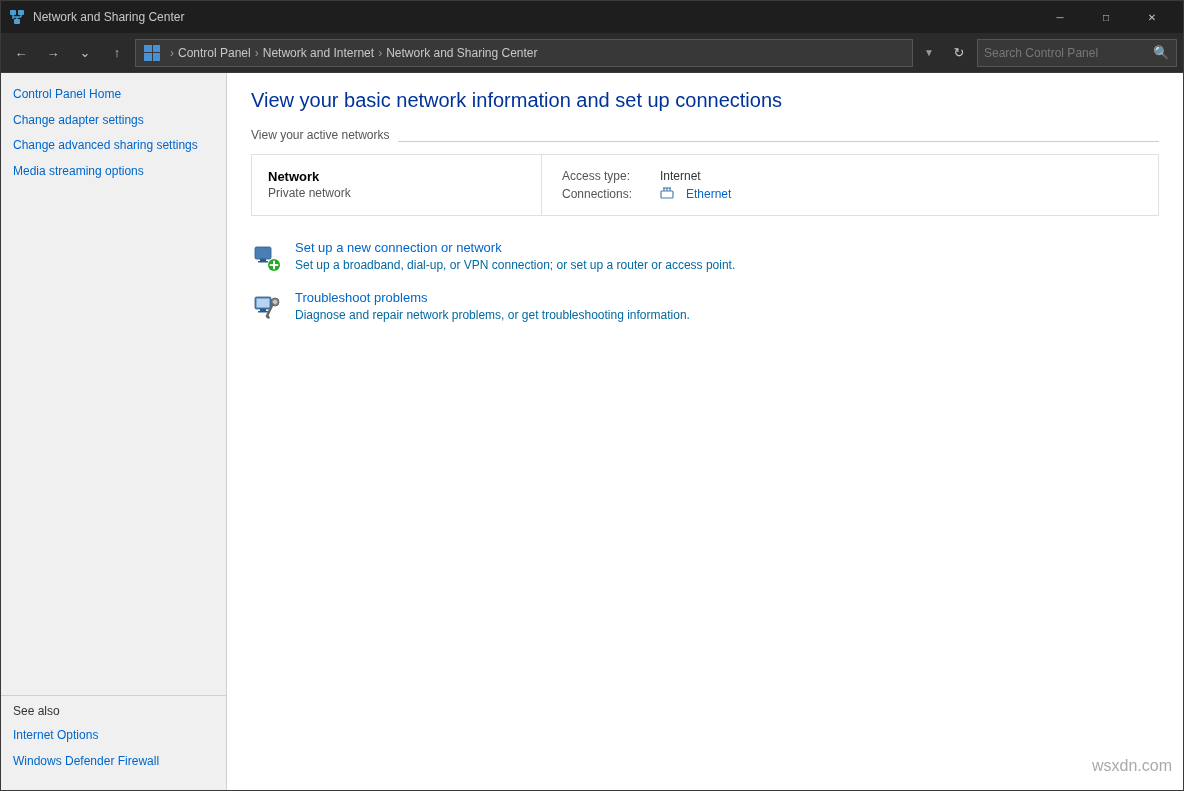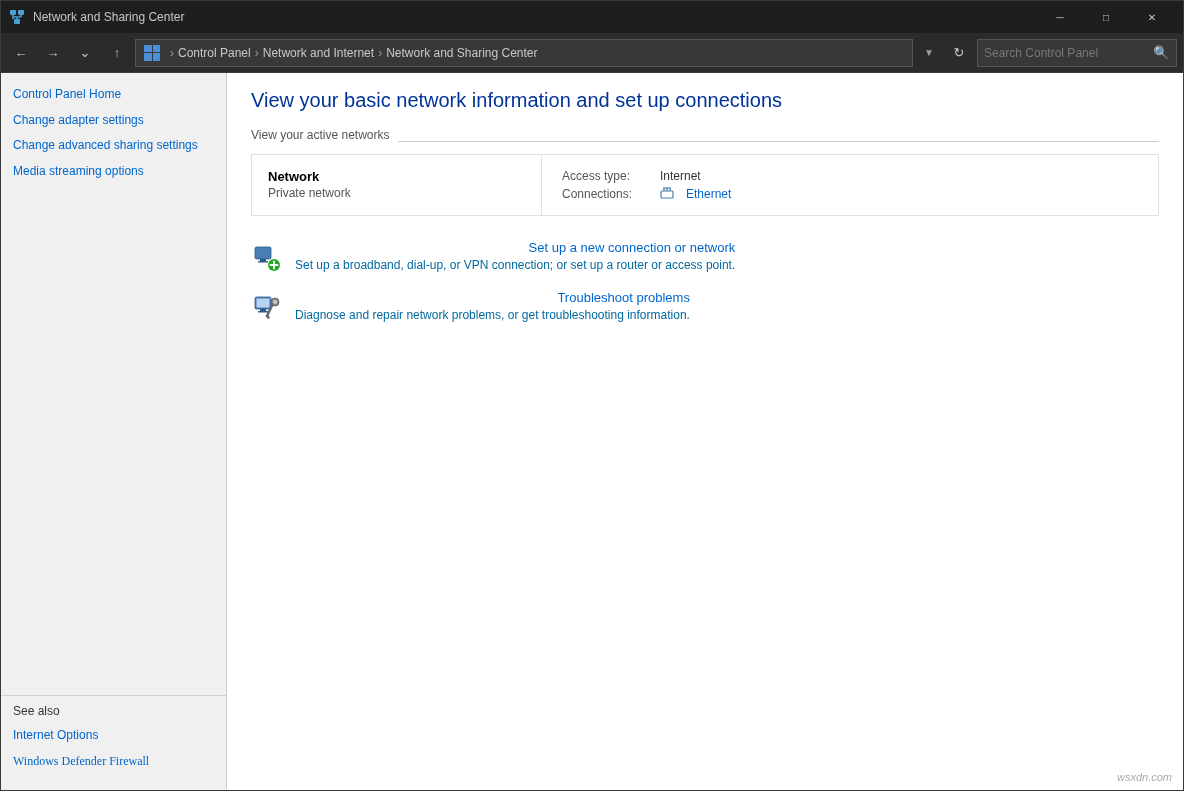--- a/index.html
+++ b/index.html
@@ -300,21 +300,20 @@
       margin-right: 4px;
     }
     .ethernet-icon svg {
       width: 14px;
       height: 14px;
     }
 
     
     .settings-section {
       margin-top: 8px;
-      text-align: right;
     }
     .setting-item {
       display: flex;
       align-items: flex-start;
       margin-bottom: 16px;
       gap: 12px;
     }
     .setting-icon {
       width: 32px;
       height: 32px;
@@ -338,25 +337,24 @@
       margin-bottom: 2px;
     }
     .setting-desc {
       font-size: 12px;
       color: #0369a1;
     }
 
     
     .watermark {
       position: fixed;
-      bottom: 8px;
+      bottom: 16px;
       right: 12px;
-      font-size: 11px;
+      font-size: 16px;
       color: #aaa;
-      font-style: italic;
     }
   </style>
 </head>
 <body>
 
 <div class="window">
 
   <div class="title-bar">
 
     <div class="title-bar-icon">
@@ -411,21 +409,21 @@
 
     <div class="sidebar">
       <a class="sidebar-link">Control Panel Home</a>
       <a class="sidebar-link">Change adapter settings</a>
       <a class="sidebar-link" style="white-space:normal; line-height:1.4;">Change advanced sharing settings</a>
       <a class="sidebar-link">Media streaming options</a>
 
       <div class="sidebar-section">
         <span class="sidebar-section-label">See also</span>
         <a class="sidebar-link" style="padding-left:0;">Internet Options</a>
-        <a class="sidebar-link" style="padding-left:0;font-family:Liberation Serif, serif;">Windows Defender Firewall</a>
+        <a class="sidebar-link" style="padding-left:0;">Windows Defender Firewall</a>
       </div>
     </div>
 
     <div class="content">
       <h1 class="content-title">View your basic network information and set up connections</h1>
 
       <div class="section-divider">
         <span class="section-divider-label">View your active networks</span>
         <div class="section-divider-line"></div>
       </div>

